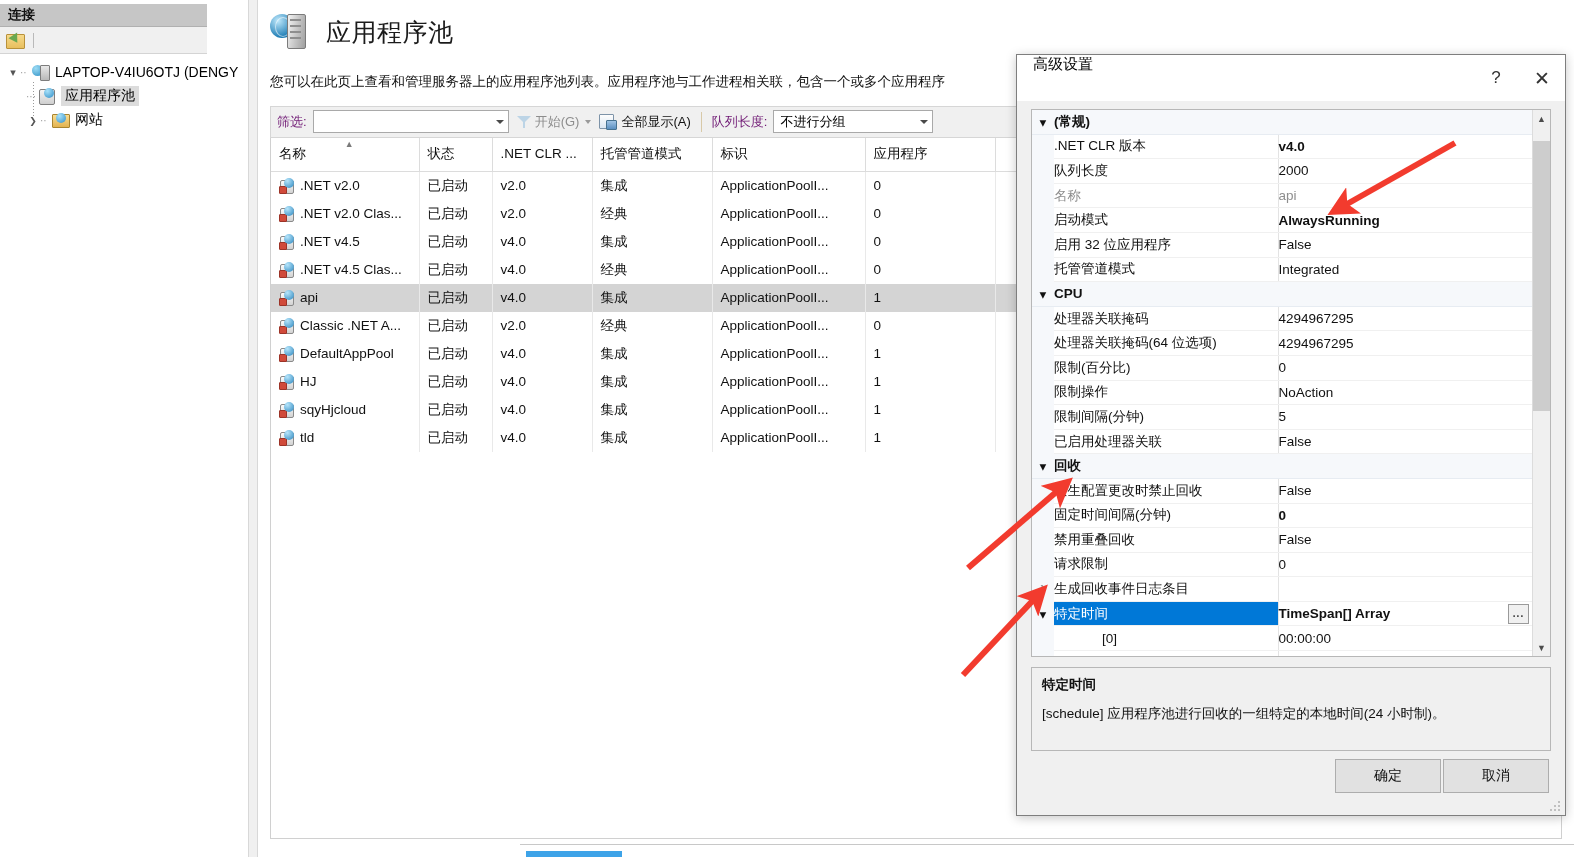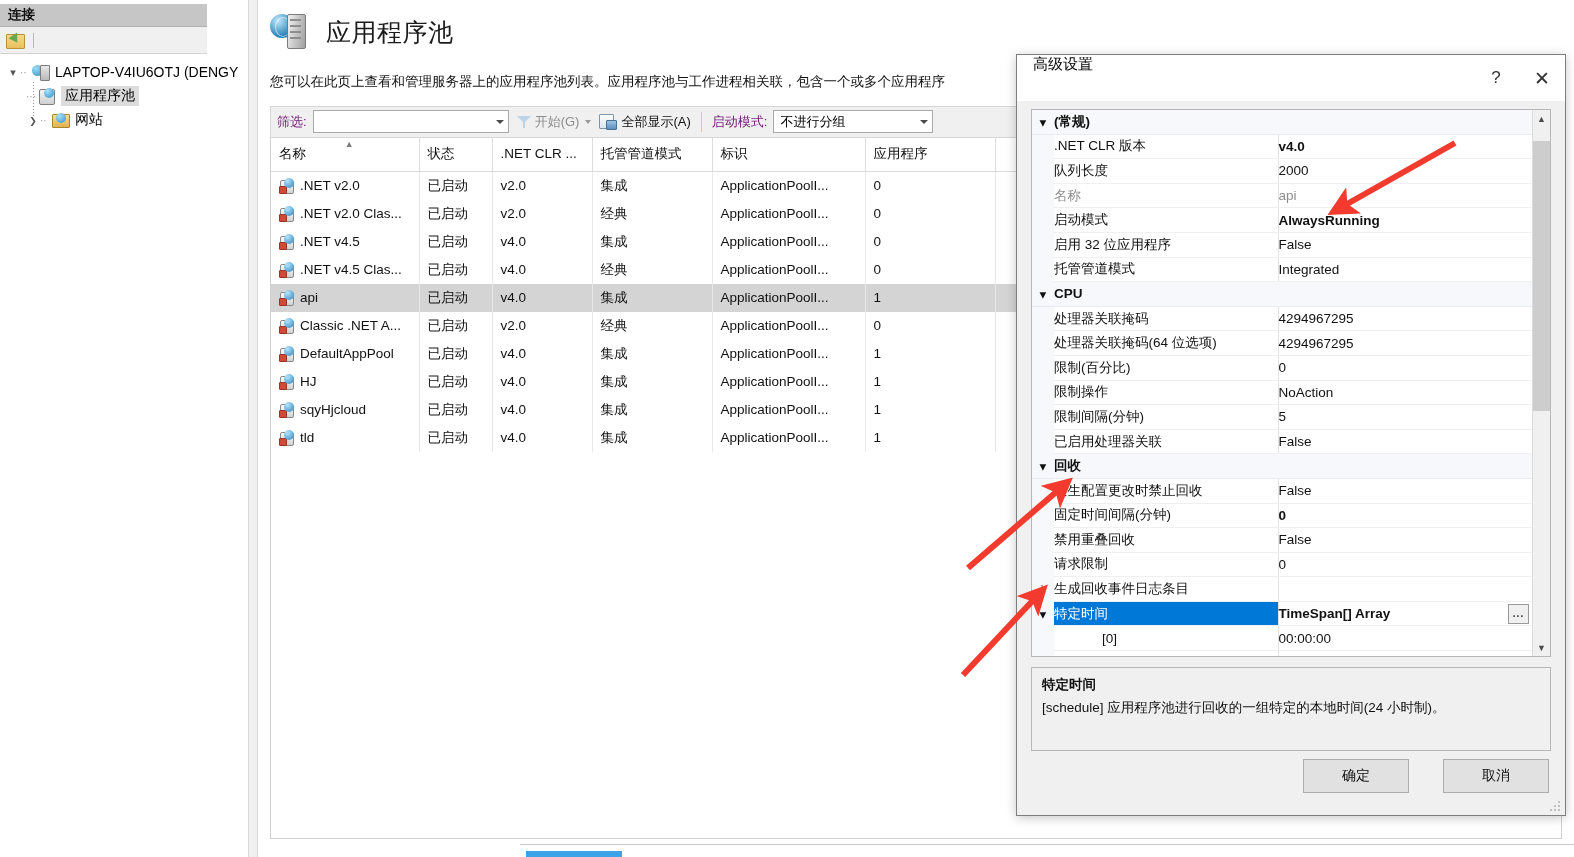--- a/index.html
+++ b/index.html
@@ -206,23 +206,23 @@
   }
   .vs-arrow{height:17px;width:17px;display:flex;align-items:center;justify-content:center;
     font-size:9px;color:#4c4c4c;flex:none;}
   .vs-track{flex:1;width:17px;position:relative;}
   .vs-thumb{position:absolute;left:0;top:14px;width:17px;height:270px;background:#cdcdcd;}
 
   .desc-box{
     margin-top:10px;border:1px solid #b7b7b7;background:#f0f0f0;height:66px;padding:8px 10px;
   }
   .desc-title{font-weight:bold;font-size:13.5px;color:#111;}
-  .desc-text{font-size:13.5px;color:#111;margin-top:5px;line-height:1.35;}
-
-  .dlg-buttons{position:absolute;right:16px;bottom:22px;display:flex;gap:34px;}
+  .desc-text{font-size:13.5px;color:#111;margin-top:11px;line-height:1.35;}
+
+  .dlg-buttons{position:absolute;right:16px;bottom:22px;display:flex;gap:2px;}
   .dlg-btn{
     width:104px;height:32px;background:#e1e1e1;border:1px solid #adadad;
     display:flex;align-items:center;justify-content:center;font-size:14px;color:#111;
   }
   .grip{position:absolute;right:4px;bottom:3px;width:11px;height:11px;opacity:.55;}
   .grip span{position:absolute;width:2px;height:2px;background:#9a9a9a;}
 
   
   .arrows{position:absolute;inset:0;pointer-events:none;}
 
@@ -291,21 +291,21 @@
       <div class="fb-btn">
         <span class="funnel"></span>
         <span>开始(G)</span>
         <span class="caret-sm"></span>
       </div>
       <div class="fb-btn2">
         <span class="showall-ic"></span>
         <span>全部显示(A)</span>
       </div>
       <div class="fb-divider"></div>
-      <span class="fb-label">启动模式:</span>
+      <span class="fb-label">队列长度:</span>
       <div class="fb-select">
         <span>不进行分组</span>
         <span class="caret"></span>
       </div>
     </div>
 
     <div class="listwrap">
       <table class="lv">
         <colgroup>
           <col style="width:148px">

